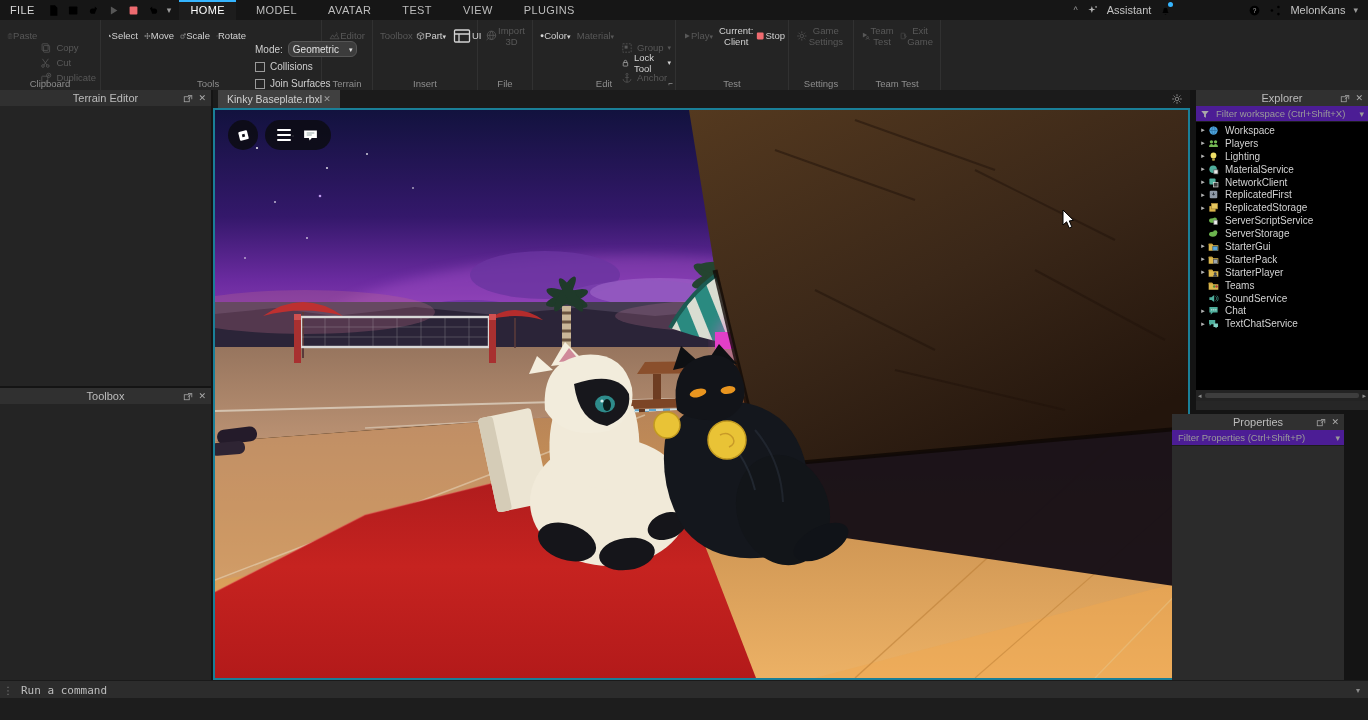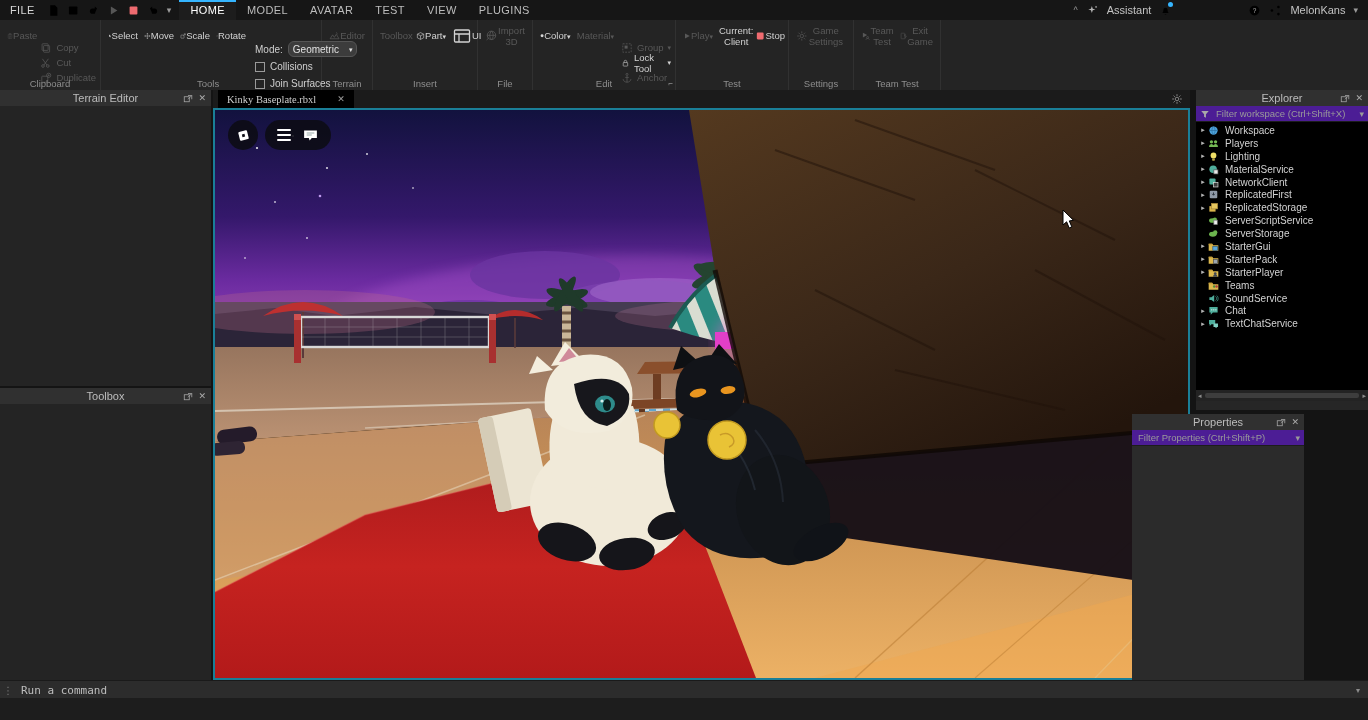--- a/index.html
+++ b/index.html
@@ -7,21 +7,21 @@
        font-family:"Liberation Sans",sans-serif;color:#d6d6d6;-webkit-font-smoothing:antialiased;}
   .abs{position:absolute;}
   svg{display:block;}
 
   
   .topbar{left:0;top:0;width:1368px;height:20px;background:#161616;display:flex;align-items:center;font-size:11px;}
   .file-menu{padding:0 10px;color:#d8d8d8;letter-spacing:.4px;}
   .qa{display:flex;align-items:center;gap:7px;margin:0 8px 0 2px;}
   .qa svg{width:13px;height:13px;}
   .qa .en{color:#c9c9c9}.qa .dim{color:#565656}
-  .menu-tabs{display:flex;height:20px;}
+  .menu-tabs{display:flex;height:20px;gap:9px;}
   .mtab{padding:0 11px;line-height:20px;color:#bdbdbd;letter-spacing:.4px;position:relative;}
   .mtab.active{color:#ffffff;background:#1d1d1d;}
   .mtab.active::before{content:"";position:absolute;left:0;right:0;top:0;height:2px;background:#35b5ff;}
   .top-right{margin-left:auto;display:flex;align-items:center;gap:8px;padding-right:10px;color:#c3c3c3;}
   .top-right svg{width:13px;height:13px;color:#b5b5b5;}
   .chev{color:#9a9a9a;font-size:9px;}
   .bell-wrap{position:relative;}
   .bell-dot{position:absolute;right:-1px;top:-2px;width:5px;height:5px;border-radius:50%;background:#35b5ff;}
 
   
@@ -58,21 +58,21 @@
   .filter-row input::placeholder{color:#9a9a9a;}
   .tree{padding-top:2px;}
   .trow{display:flex;align-items:center;height:12.9px;font-size:10px;color:#d2d2d2;padding-left:2px;}
   .tarrow{width:10px;text-align:center;font-size:7px;color:#b5b5b5;flex:none;}
   .ticon{width:13px;height:11px;flex:none;margin-right:4px;display:flex;align-items:center;}
   .hscroll{height:11px;background:#232323;display:flex;align-items:center;justify-content:space-between;padding:0 2px;color:#8c8c8c;font-size:7px;}
   .hthumb{height:5px;background:#3d3d3d;border-radius:2px;flex:1;margin:0 3px;}
 
   
   .tabbar{background:#1b1b1b;height:18px;display:flex;align-items:center;}
-  .vtab{height:18px;background:#000000;display:flex;align-items:center;gap:21px;padding:0 9px;font-size:10.5px;color:#cfcfcf;margin-left:5px;font-family:Liberation Serif, serif;}
+  .vtab{height:18px;background:#404040;display:flex;align-items:center;gap:1px;padding:0 9px;font-size:10.5px;color:#cfcfcf;margin-left:5px;}
   .vtab .x{font-size:9px;color:#9d9d9d;}
   .tab-gear{margin-left:auto;padding-right:7px;color:#a8a8a8;}
   .tab-gear svg{width:12px;height:12px;stroke:currentColor;fill:none;stroke-width:1.2;}
   .vp{border:2px solid #1a7f98;background:#000;}
   .vp-ui{position:absolute;left:13px;top:10px;display:flex;gap:7px;align-items:center;z-index:5;}
   .vp-circle{width:30px;height:30px;border-radius:50%;background:rgba(12,12,18,.85);display:flex;align-items:center;justify-content:center;}
   .vp-pill{width:66px;height:30px;border-radius:16px;background:rgba(12,12,18,.85);display:flex;align-items:center;justify-content:space-evenly;}
   .hamb{display:flex;flex-direction:column;gap:3px;}
   .hamb span{width:14px;height:2px;background:#fff;border-radius:1px;}
 
@@ -869,21 +869,21 @@
     <span class="tlabel">TextChatService</span>
   </div>
 </div>
   <div class="hscroll">
     <span>◂</span>
     <span class="hthumb"></span>
     <span>▸</span>
   </div>
 </div>
 
-<div class="abs panel" style="left:1132px;top:414px;width:172px;height:266px">
+<div class="abs panel" style="left:1172px;top:414px;width:172px;height:266px">
   <div class="phead">
     <span class="ph-title">Properties</span>
     <span class="ph-icons">
       <svg viewBox="0 0 16 16">
           <rect x="2" y="6" width="8" height="8"></rect>
           <path d="M8 4h6v6M14 4l-6 6"></path>
         </svg>
       <span class="ph-x">✕</span>
     </span>
   </div>

